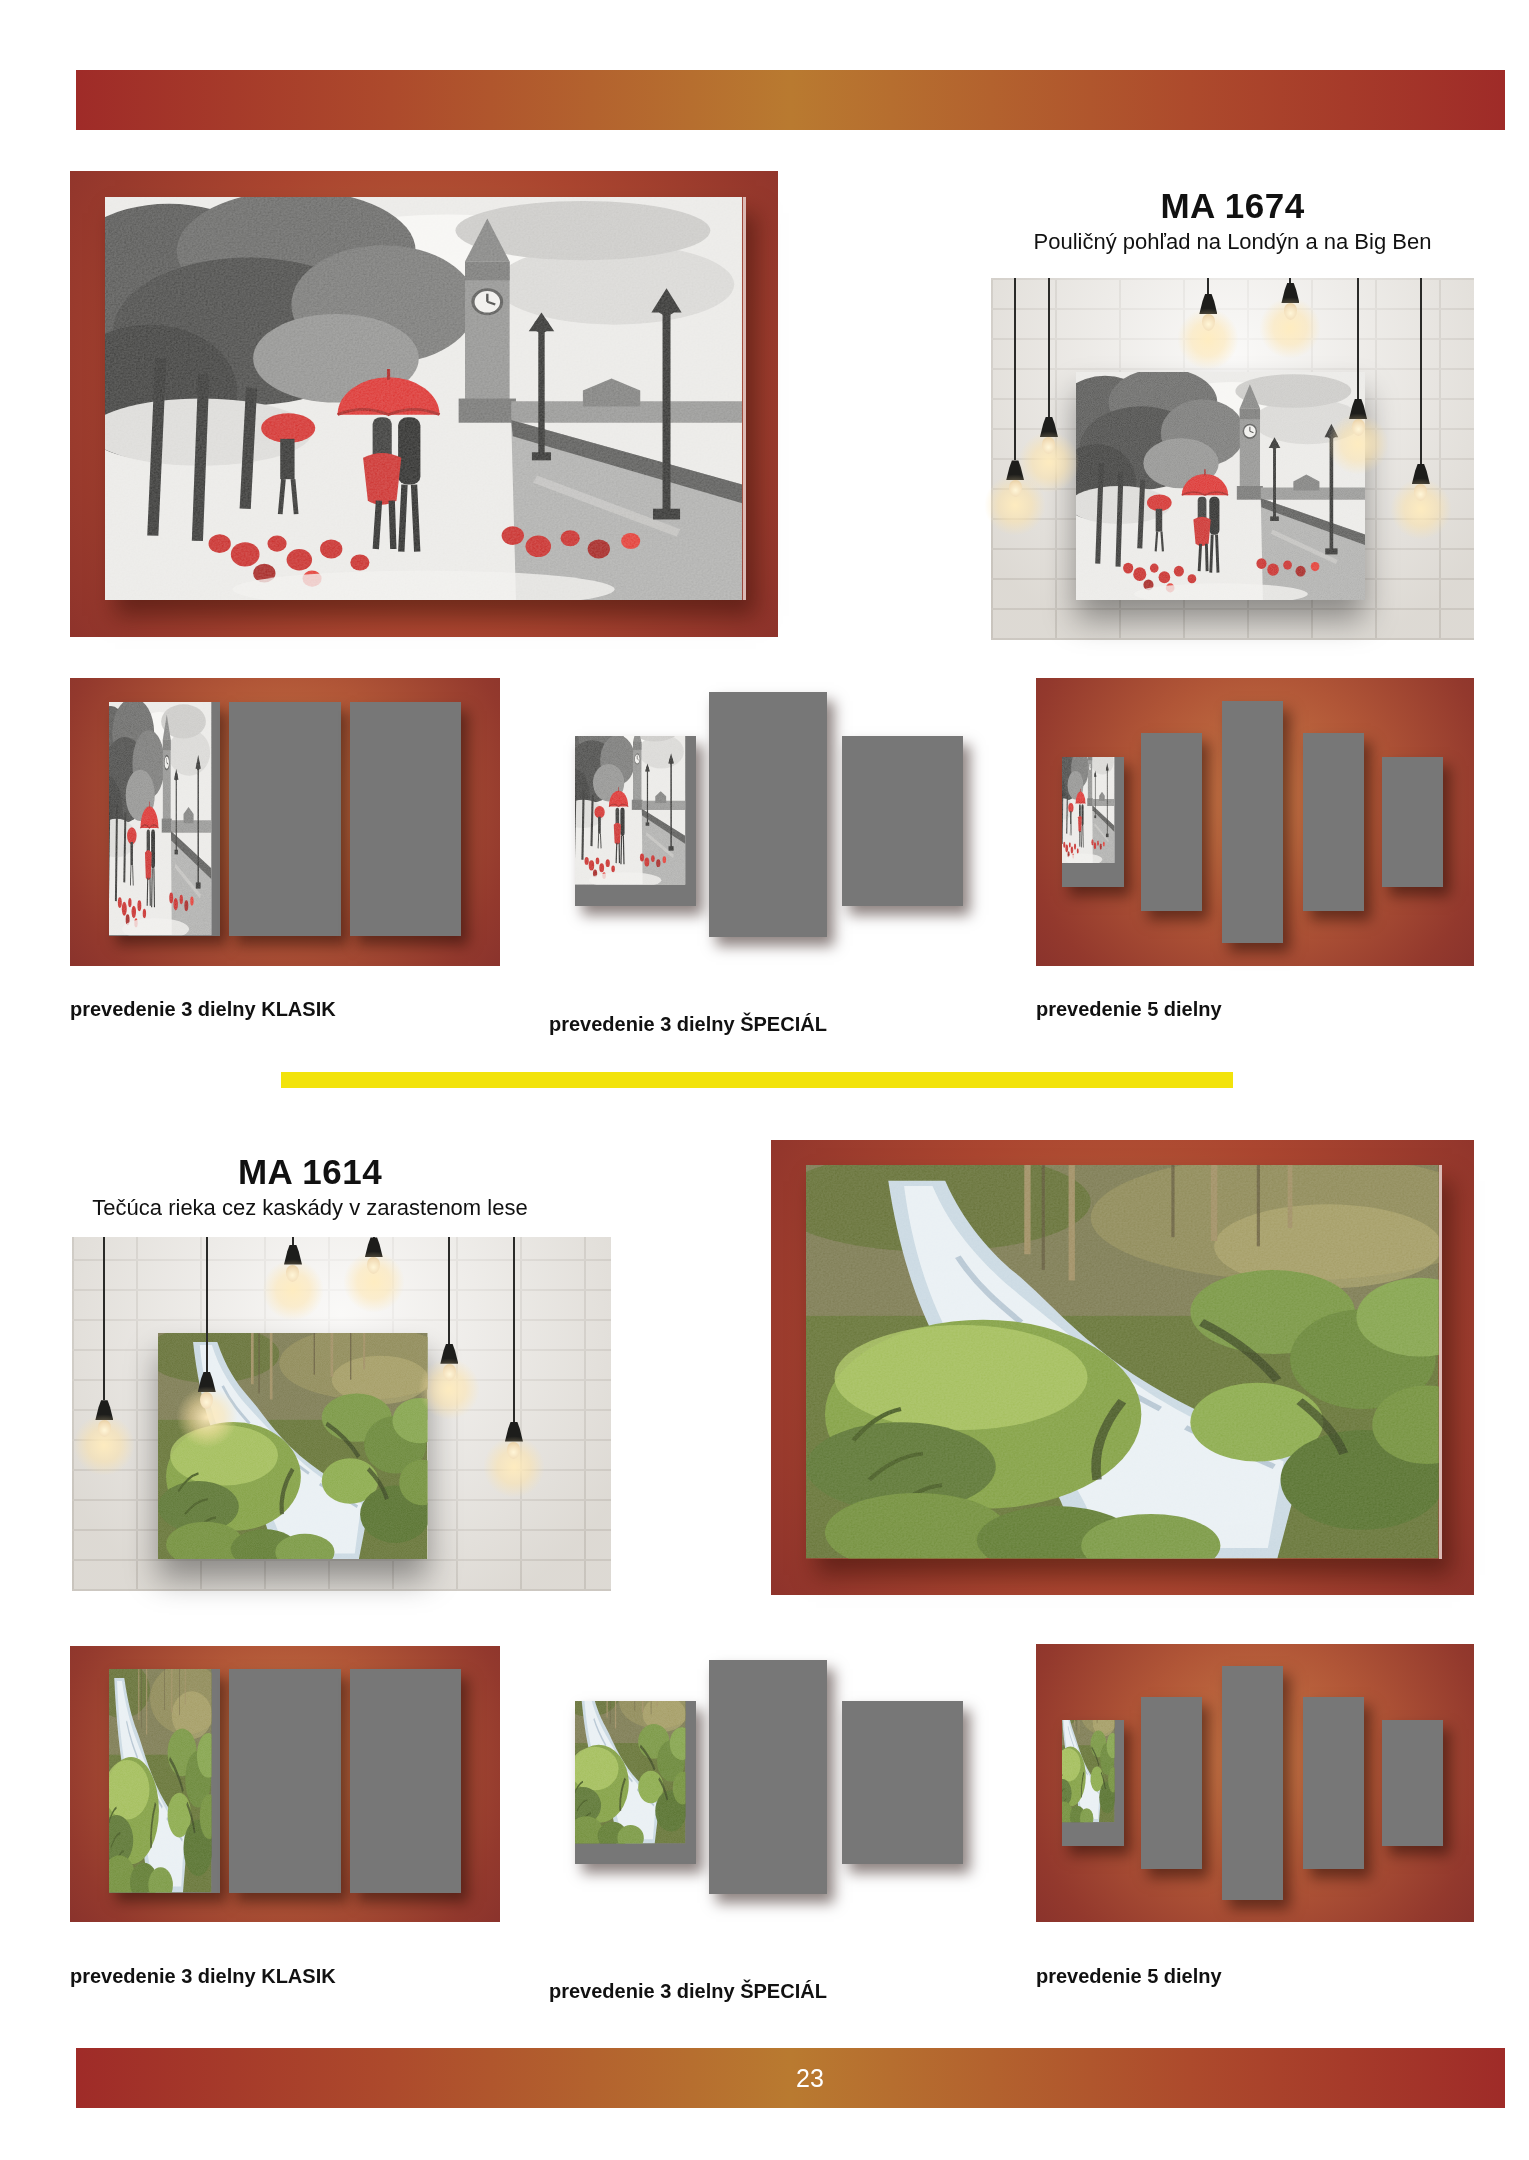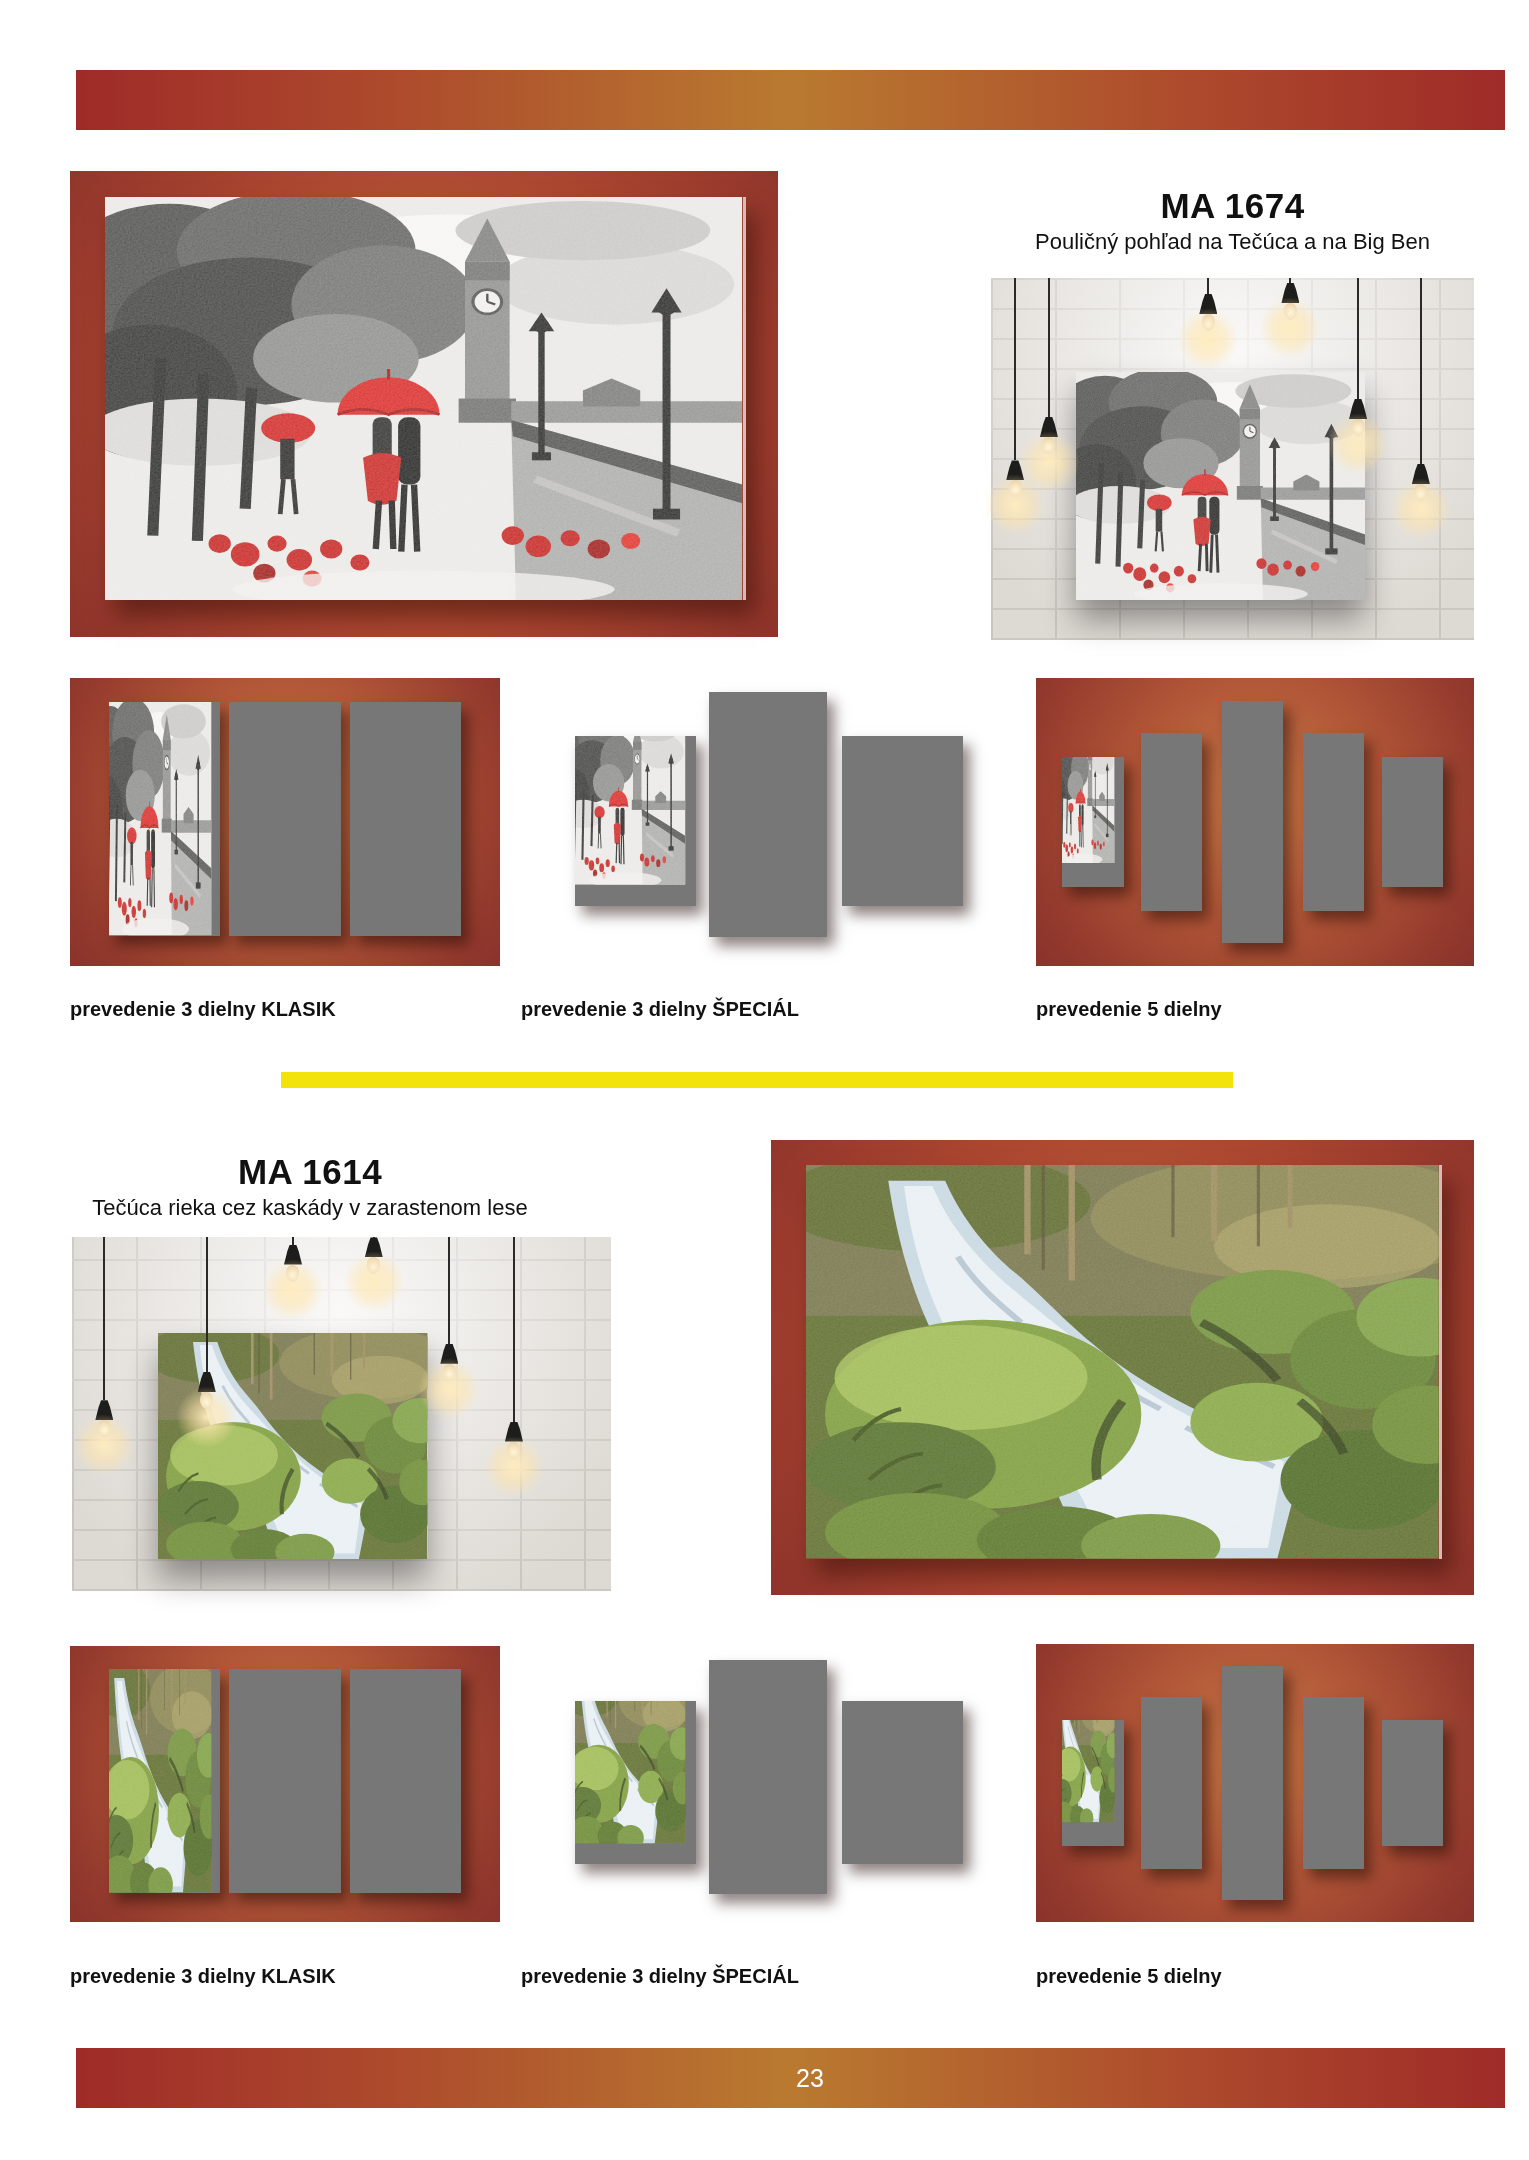--- a/index.html
+++ b/index.html
@@ -63,21 +63,21 @@
   .v-k2{left:70px;top:1646px;width:430px;height:276px;}
   .v-s2{left:549px;top:1646px;width:438px;height:276px;}
   .v-f2{left:1036px;top:1644px;width:438px;height:278px;}
   .panel{position:absolute;box-shadow:7px 9px 13px rgba(30,8,4,.5);background:#777;}
 
   
   .vlabel{position:absolute;font-size:20px;font-weight:bold;}
   .row1{top:998px;}
   .row2{top:1965px;}
   .lc1{left:70px;width:430px;}
-  .lc2{left:521px;width:438px;}
+  .lc2{left:549px;width:438px;margin-top:15px;}
   .lc3{left:1036px;width:438px;}
 </style>
 </head>
 <body>
 
 <svg width="0" height="0" style="position:absolute" aria-hidden="true">
   <defs>
     <filter id="grainF" x="0" y="0" width="100%" height="100%">
       <feTurbulence type="fractalNoise" baseFrequency="0.8" numOctaves="2" stitchTiles="stitch"></feTurbulence>
       <feColorMatrix type="matrix" values="0 0 0 0 1  0 0 0 0 1  0 0 0 0 1  0.55 0.55 0.55 0 0"></feColorMatrix>
@@ -207,21 +207,21 @@
     <div class="framed main1">
       <div class="canvas">
         <svg class="art" viewBox="0 0 400 300" preserveAspectRatio="none">
             <use href="#art-london"></use>
           </svg>
       </div>
     </div>
 
     <div class="pinfo pinfo1">
       <h2>MA 1674</h2>
-      <p>Pouličný pohľad na Tečúca a na Big Ben</p>
+      <p>Pouličný pohľad na Londýn a na Big Ben</p>
     </div>
 
     <div class="mockup mock1">
       <div class="canvas">
         <svg class="art" viewBox="0 0 400 300" preserveAspectRatio="none">
             <use href="#art-london"></use>
           </svg>
       </div>
     <div class="lamp" style="left: 5%; height: 62%;">
           <div class="cord"></div>

